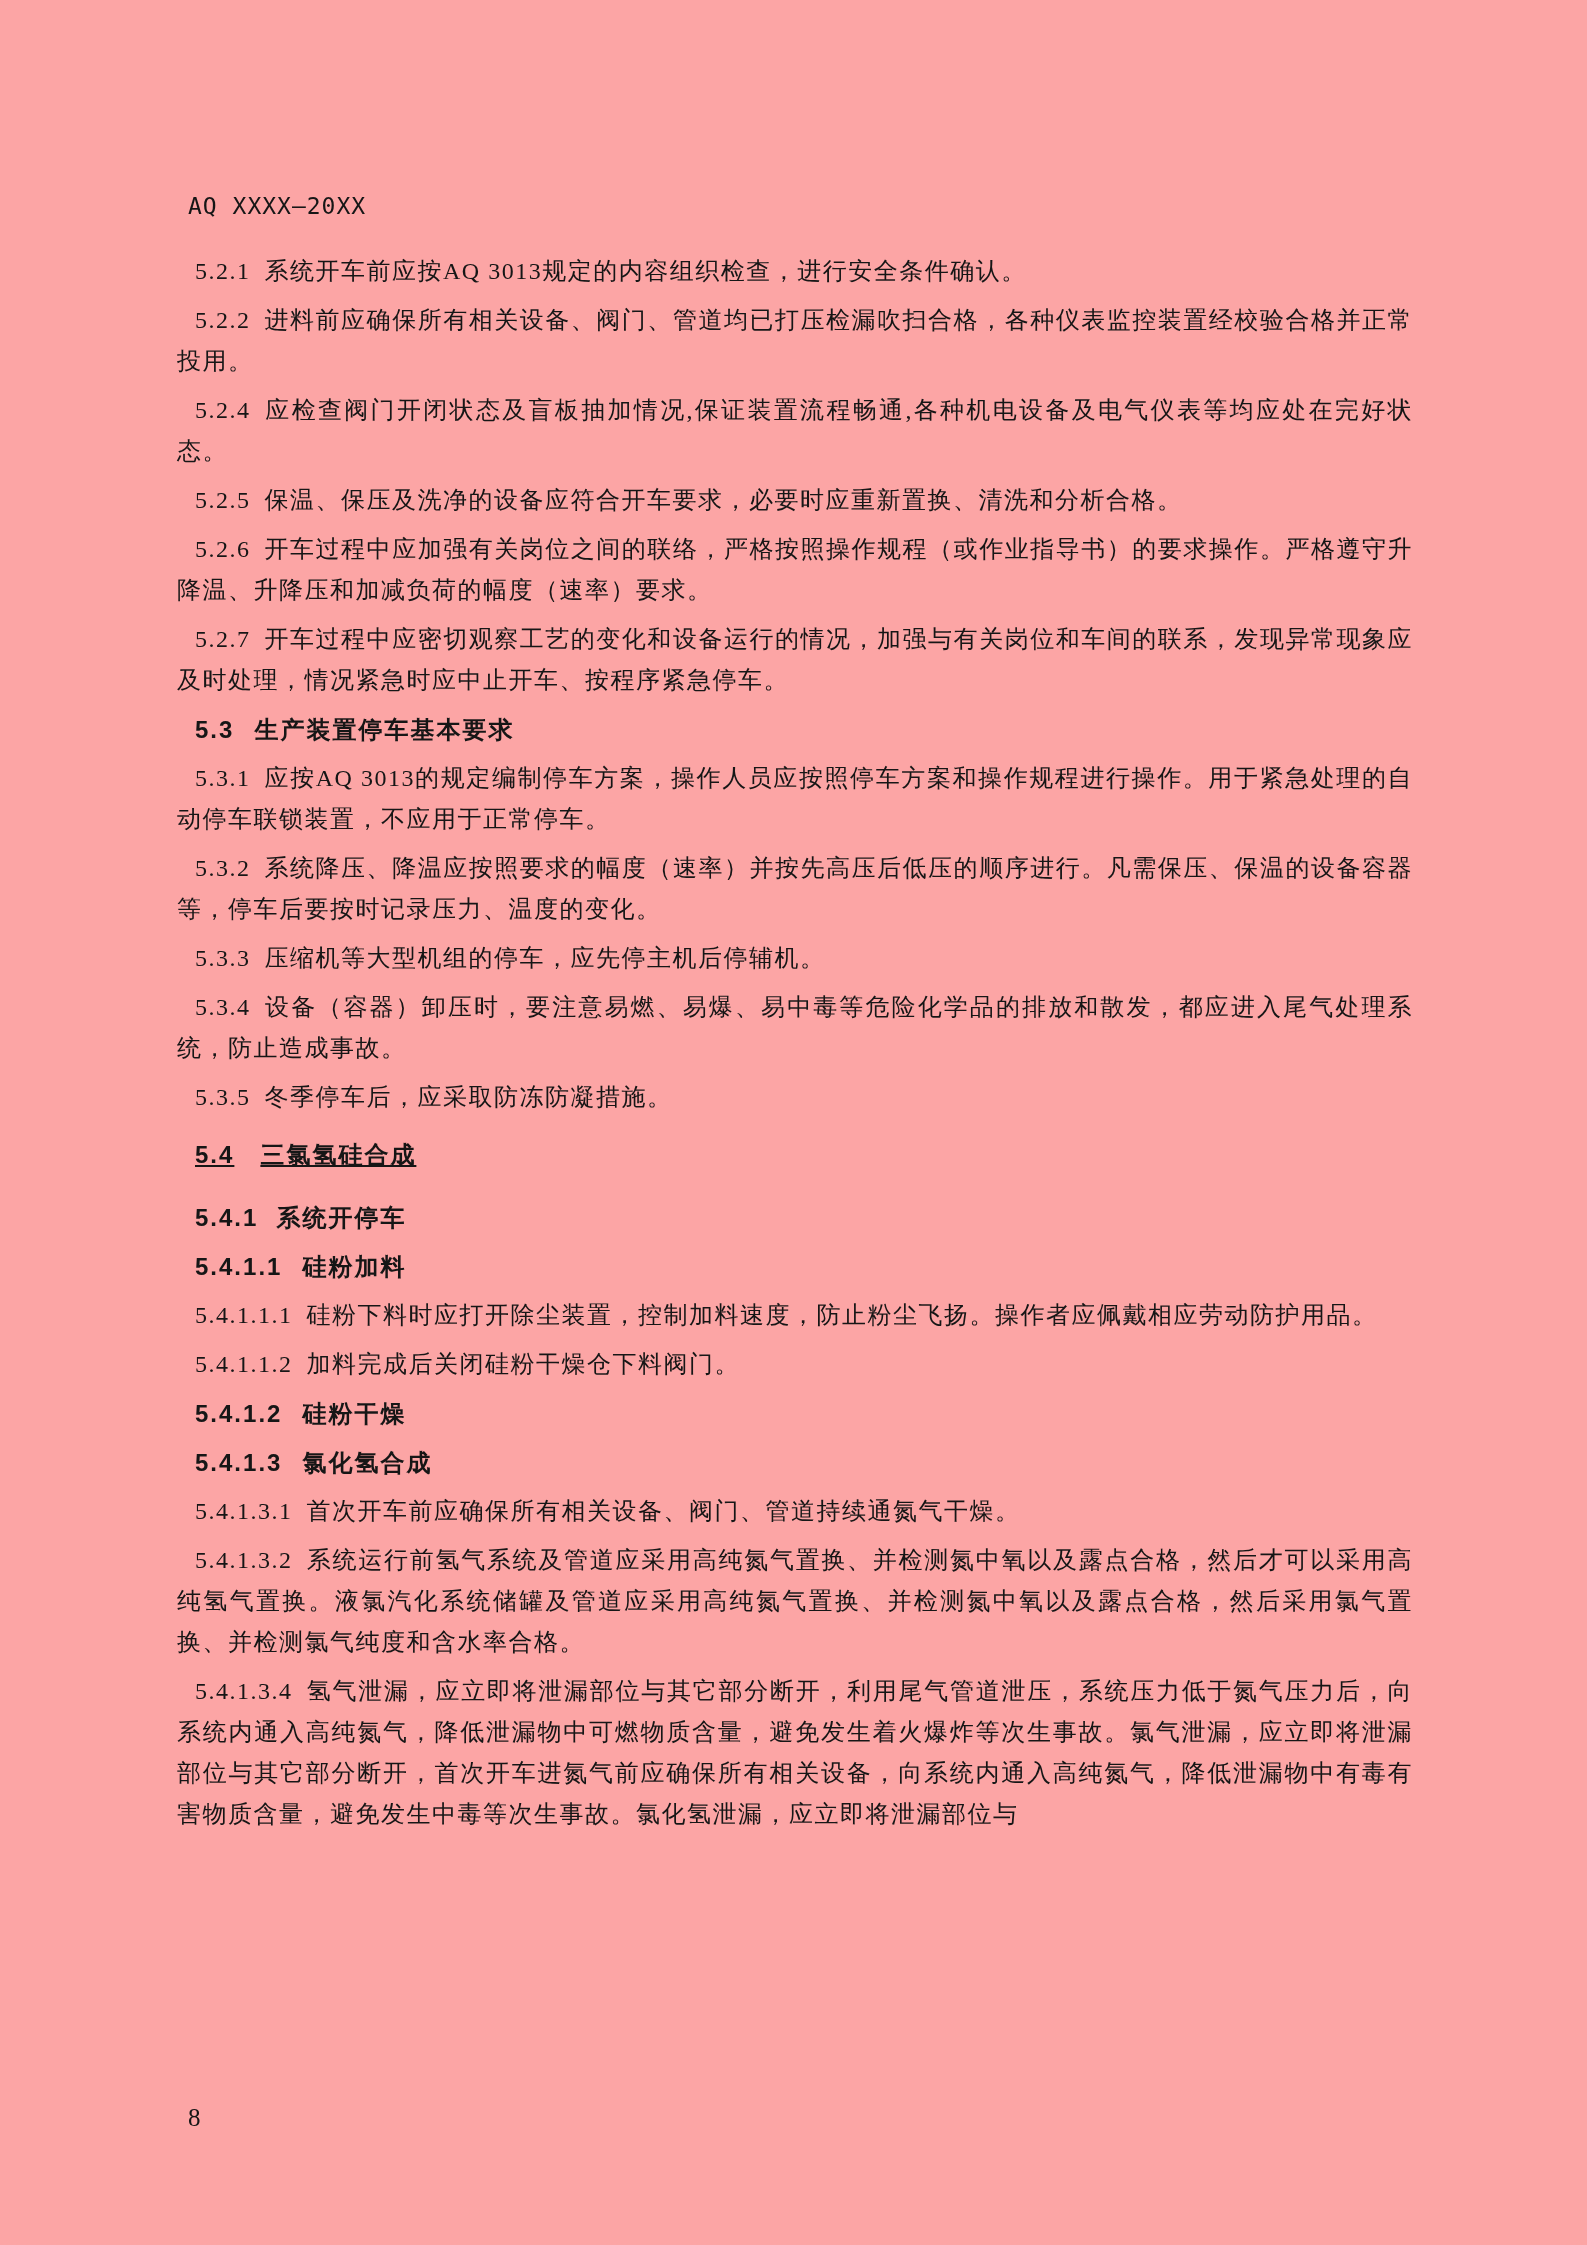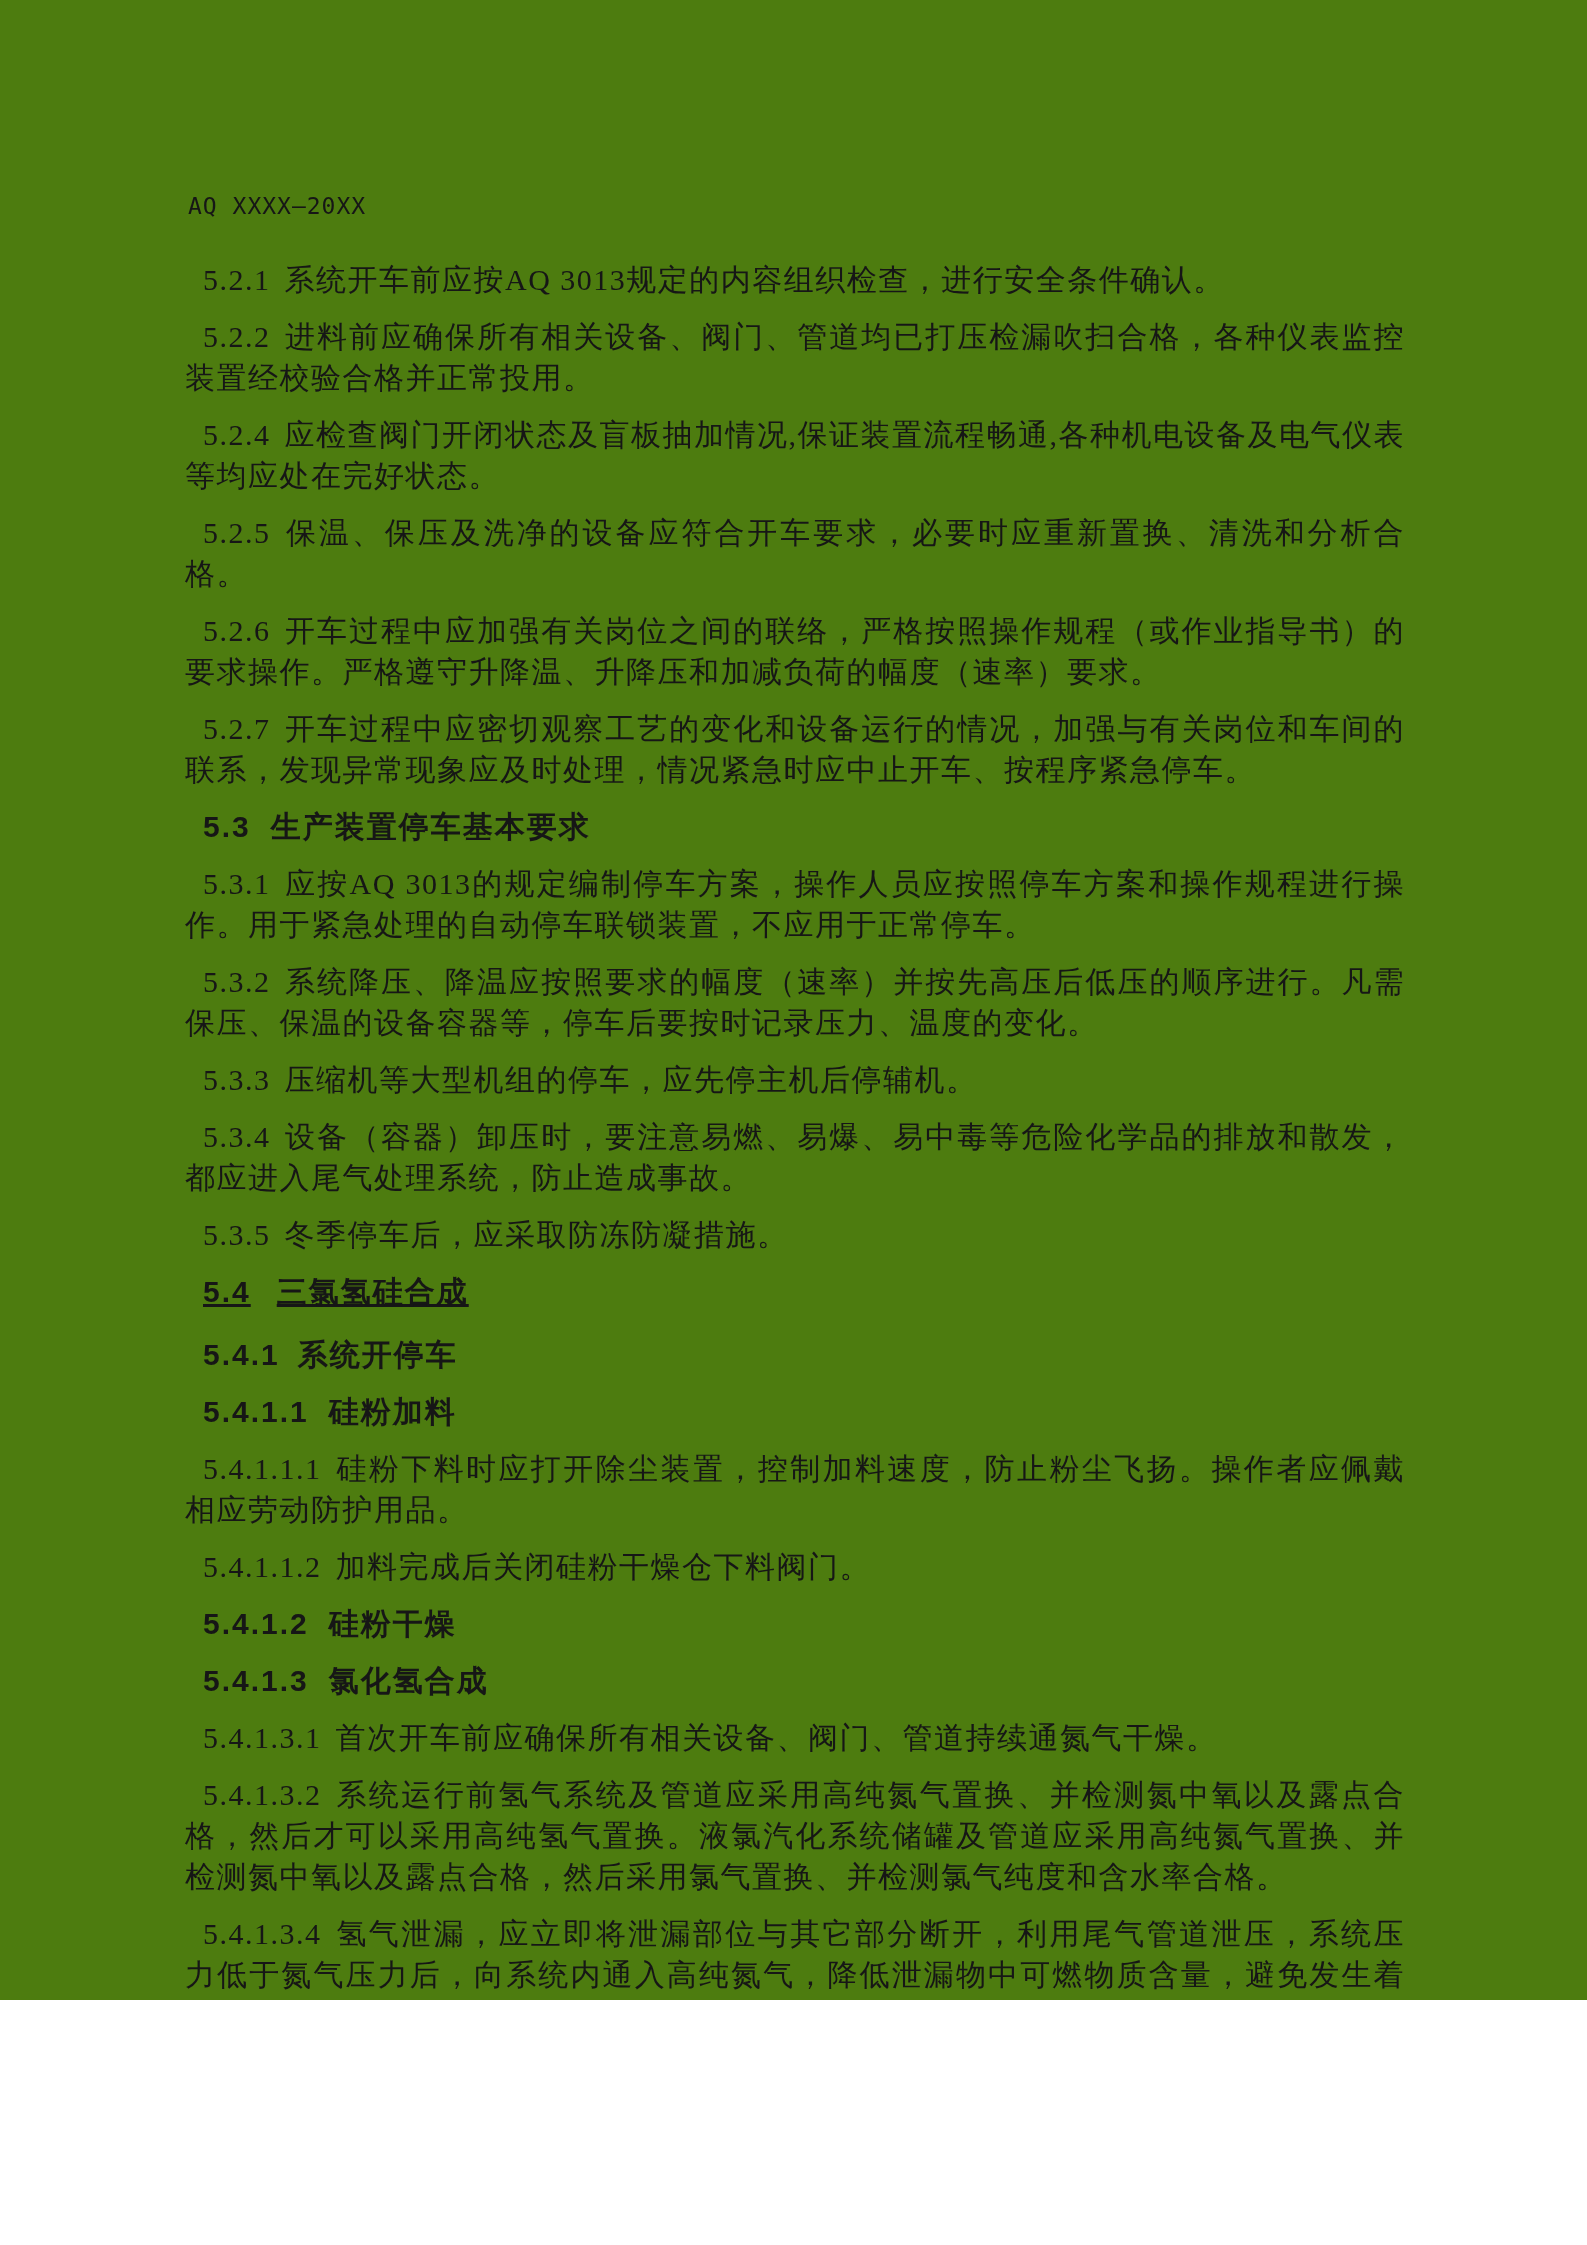--- a/index.html
+++ b/index.html
@@ -3,45 +3,45 @@
 <meta charset="utf-8">
 <style>
   html, body {
     margin: 0;
     padding: 0;
     background: #ffffff;
   }
   .page {
     position: relative;
     width: 1587px;
-    height: 2000px;
-    background: #4d7c0f;
+    height: 2245px;
+    background: #fca5a5;
     overflow: hidden;
     color: #111111;
   }
   .running-head {
     position: absolute;
     left: 188px;
     top: 193px;
     font-family: "DejaVu Sans Mono", monospace;
     font-size: 23px;
     letter-spacing: 1px;
     color: #161616;
     white-space: nowrap;
   }
   .content {
     position: absolute;
     left: 169px;
     top: 243px;
     width: 1252px;
   }
   .para {
-    margin: 16px;
+    margin: 8px;
     font-family: "Liberation Serif", "DejaVu Serif", serif;
-    font-size: 30px;
+    font-size: 24px;
     line-height: 41px;
     letter-spacing: 1.5px;
     text-align: justify;
     text-justify: inter-character;
     color: #161616;
   }
   .para .num {
     padding-left: 18px;   
     margin-right: 14px;
     white-space: nowrap;

